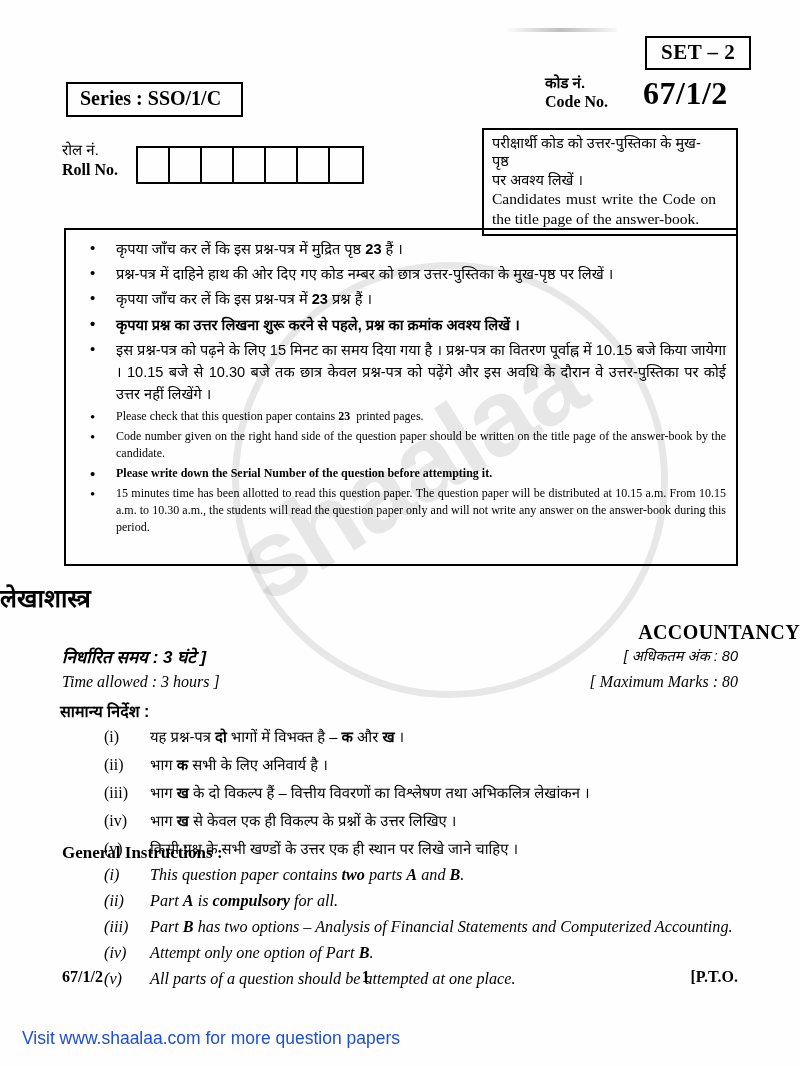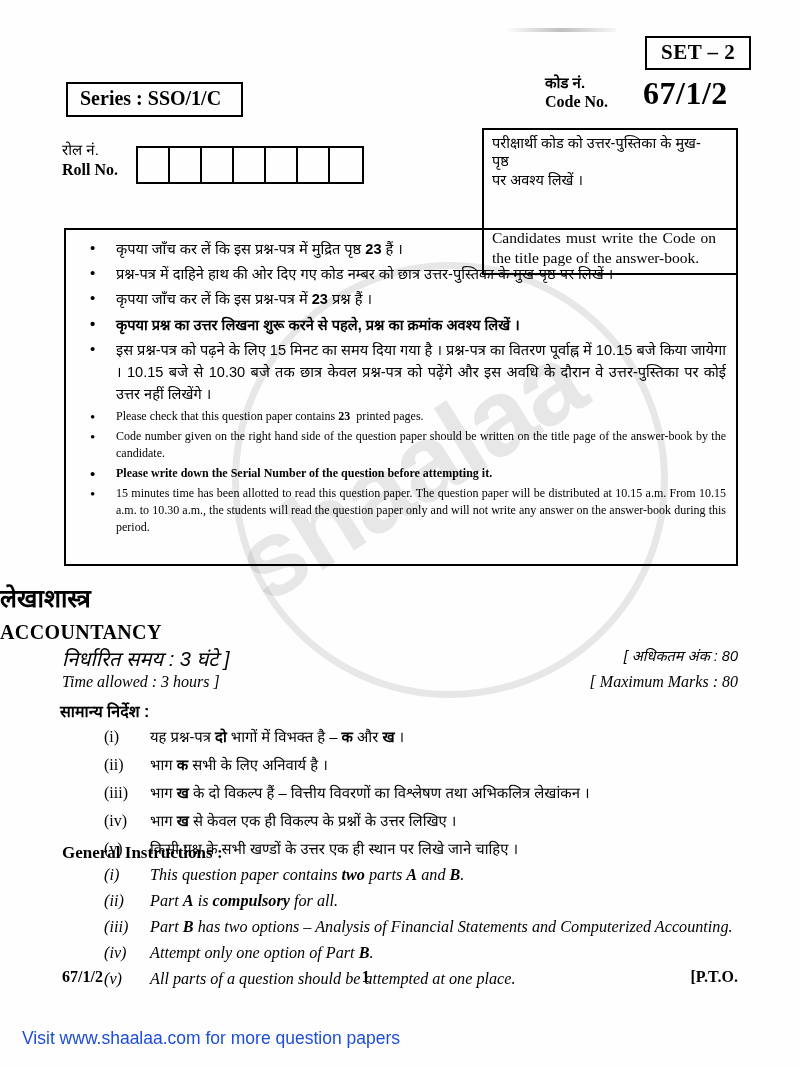--- a/index.html
+++ b/index.html
@@ -152,21 +152,20 @@
     box-sizing: border-box;
     line-height: 1.27;
   }
   .cand-box .hi-line {
     font-family: "Liberation Sans", "DejaVu Sans", sans-serif;
     font-size: 14.5px;
   }
   .cand-box .en-line {
     font-size: 15.5px;
     text-align: justify;
-    margin-top: 39px;
   }
 
   
   .instr-box {
     position: absolute;
     left: 64px;
     top: 228px;
     width: 674px;
     height: 338px;
     border: 2px solid #000;
@@ -210,34 +209,35 @@
     top: 580px;
     text-align: left;
     font-family: "Liberation Sans", "DejaVu Sans", sans-serif;
     font-size: 25px;
     font-weight: 700;
   }
   .subject-en {
     position: absolute;
     left: 0; right: 0;
     top: 621px;
-    text-align: left;
+    text-align: right;
     font-size: 20px;
     font-weight: 700;
     letter-spacing: 0.4px;
   }
 
   
   .time-hi {
     position: absolute;
     left: 62px;
     top: 645px;
     font-family: "Liberation Sans", "DejaVu Sans", sans-serif;
     font-style: italic;
-    font-size: 20px;
+    font-size: 17px;
+    font-weight: bold;
   }
   .time-en {
     position: absolute;
     left: 62px;
     top: 673px;
     font-style: italic;
     font-size: 16px;
   }
   .marks-hi {
     position: absolute;

